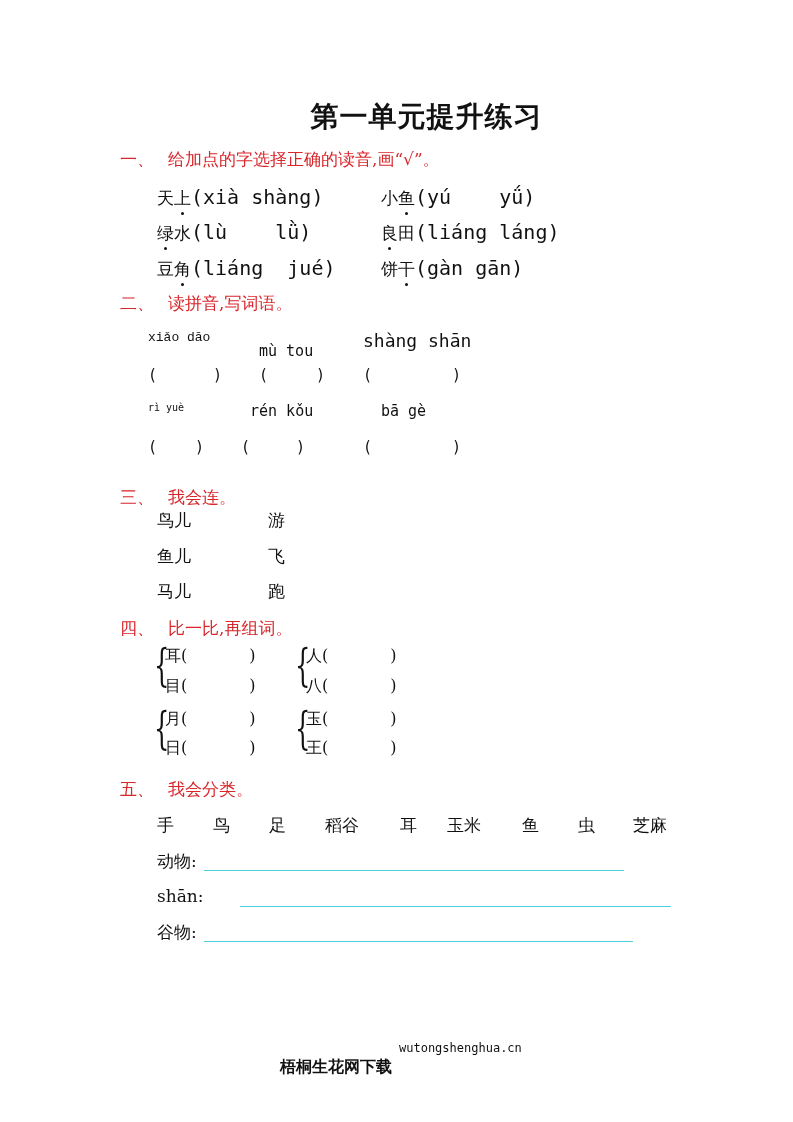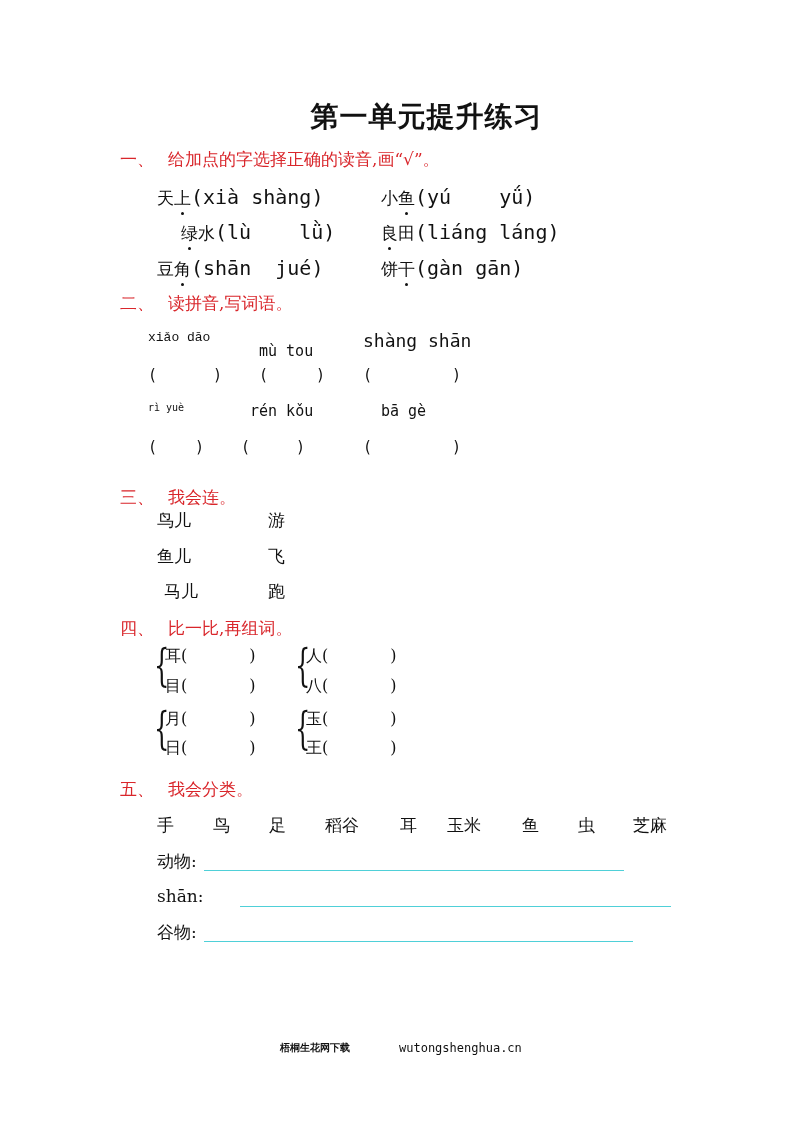--- a/index.html
+++ b/index.html
@@ -11,46 +11,46 @@
   .sec { left: 120px; font-size: 17px; color: #d9262b; }
   .sec .num { display: inline-block; width: 48px; }
   .txt { font-size: 17px; color: #111; }
   .py { font-family: "DejaVu Sans Mono", "Liberation Mono", monospace; font-size: 20px; }
   .dot { position: relative; display: inline-block; }
   .dot::after { content: ""; position: absolute; left: 50%; bottom: -5px; width: 3px; height: 3px;
                 margin-left: -1.5px; background: #111; border-radius: 50%; }
   .brace { position: absolute; font-size: 44px; line-height: 44px; font-family: "DejaVu Serif", serif;
            transform: scaleX(0.55); transform-origin: left top; color: #111; }
   .line { position: absolute; height: 0; border-top: 1.5px solid #4fd0d8; }
-  .footer-cn { font-family: "DejaVu Sans", "Liberation Sans", sans-serif; font-size: 10px; font-weight: bold; }
+  .footer-cn { font-family: "DejaVu Sans", "Liberation Sans", sans-serif; font-size: 16px; font-weight: bold; margin-top: 16px; }
   .footer-url { font-family: "DejaVu Sans Mono", "Liberation Mono", monospace; font-size: 12px; }
 </style>
 </head>
 <body>
 
 <div class="abs title">第一单元提升练习</div>
 
 <div class="abs sec" style="top:148px;">
   <span class="num">一、</span><span>给加点的字选择正确的读音,画“√”。</span>
 </div>
 
 <div class="abs txt" style="left:157px; top:185px;">
   <span>天</span><span class="dot">上</span><span class="py">(xià shàng)</span>
 </div>
 <div class="abs txt" style="left:381px; top:185px;">
   <span>小</span><span class="dot">鱼</span><span class="py" style="white-space:pre;">(yú    yǘ)</span>
 </div>
-<div class="abs txt" style="left:157px; top:220px;margin-left:24px;">
+<div class="abs txt" style="left:157px; top:220px;">
   <span class="dot">绿</span><span>水</span><span class="py" style="white-space:pre;">(lù    lǜ)</span>
 </div>
 <div class="abs txt" style="left:381px; top:220px;">
   <span class="dot">良</span><span>田</span><span class="py">(liáng láng)</span>
 </div>
 <div class="abs txt" style="left:157px; top:256px;">
-  <span>豆</span><span class="dot">角</span><span class="py" style="white-space:pre;">(shān  jué)</span>
+  <span>豆</span><span class="dot">角</span><span class="py" style="white-space:pre;">(liáng  jué)</span>
 </div>
 <div class="abs txt" style="left:381px; top:256px;">
   <span>饼</span><span class="dot">干</span><span class="py">(gàn gān)</span>
 </div>
 
 <div class="abs sec" style="top:292px;">
   <span class="num">二、</span><span>读拼音,写词语。</span>
 </div>
 
 <div class="abs py txt" style="left:148px; top:330px; font-size:13px;font-family:Liberation Mono, monospace;">xiǎo dāo</div>
@@ -70,21 +70,21 @@
 <div class="abs py txt" style="left:363px; top:438px; font-size:15px;"><span>(</span><span style="display:inline-block;width:80px;"></span><span>)</span></div>
 
 <div class="abs sec" style="top:486px;">
   <span class="num">三、</span><span>我会连。</span>
 </div>
 
 <div class="abs txt" style="left:157px; top:509px;">鸟儿</div>
 <div class="abs txt" style="left:268px; top:509px;">游</div>
 <div class="abs txt" style="left:157px; top:545px;">鱼儿</div>
 <div class="abs txt" style="left:268px; top:545px;">飞</div>
-<div class="abs txt" style="left:164px; top:580px;">马儿</div>
+<div class="abs txt" style="left:157px; top:580px;">马儿</div>
 <div class="abs txt" style="left:268px; top:580px;">跑</div>
 
 <div class="abs sec" style="top:617px;">
   <span class="num">四、</span><span>比一比,再组词。</span>
 </div>
 
 <div class="brace" style="left:154px; top:644px;">{</div>
 <div class="abs txt" style="left:165px; top:646px; font-size:16px;"><span>耳</span><span>(</span><span style="display:inline-block;width:62px;"></span><span>)</span></div>
 <div class="abs txt" style="left:165px; top:676px; font-size:16px;"><span>目</span><span>(</span><span style="display:inline-block;width:62px;"></span><span>)</span></div>
 

